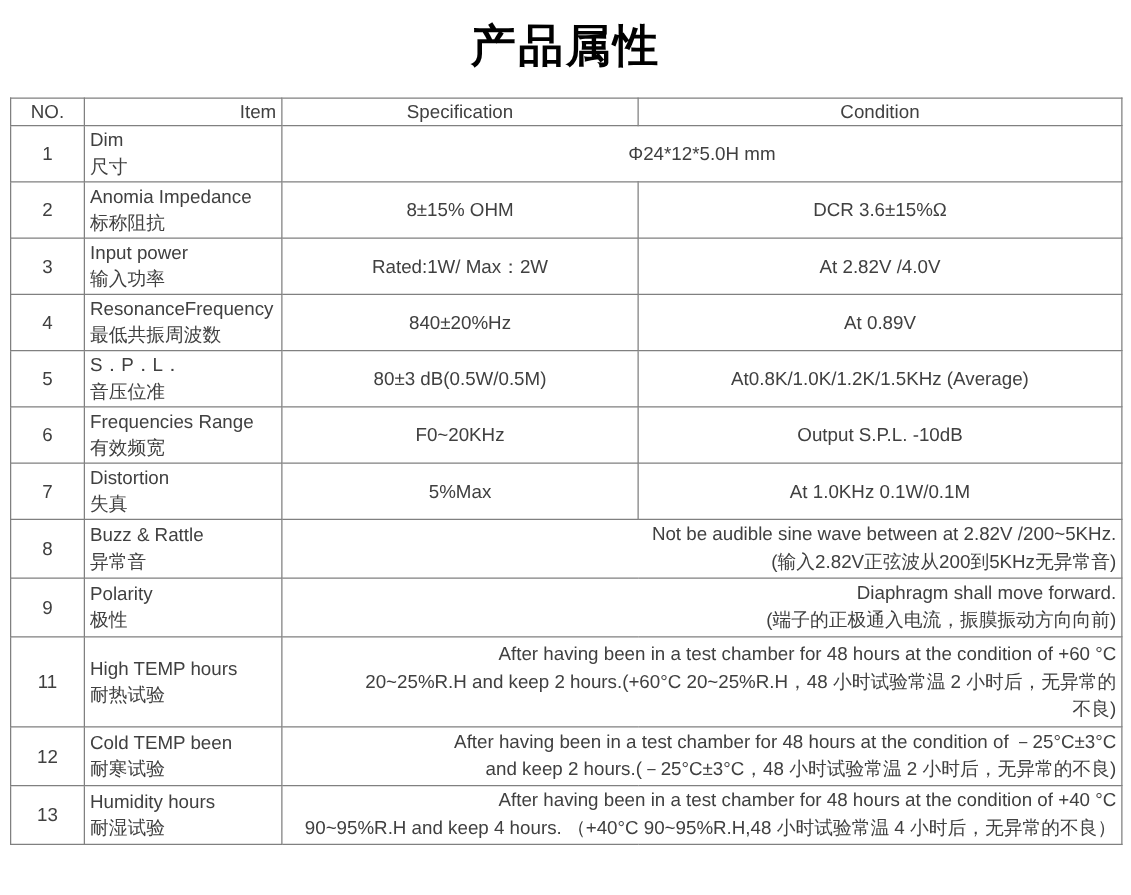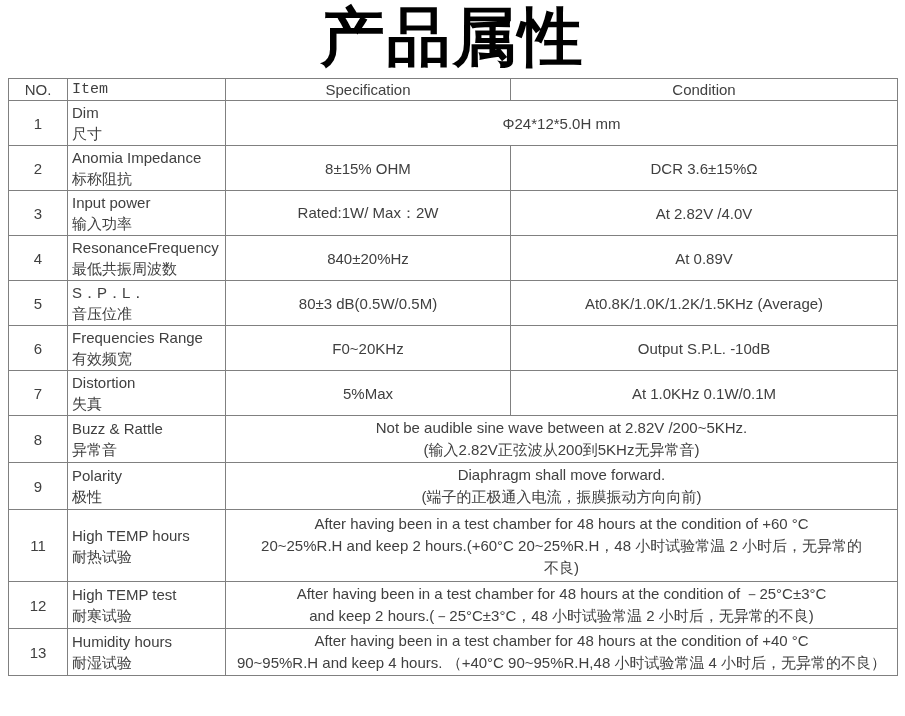--- a/index.html
+++ b/index.html
@@ -3,21 +3,21 @@
 <meta charset="utf-8">
 <style>
   html,body{margin:0;padding:0;background:#ffffff;}
   body{
     width:905px;height:716px;overflow:hidden;
     font-family:"Liberation Sans","DejaVu Sans",sans-serif;
     color:#404040;
   }
   .page-title{
     text-align:center;
-    font-size:64px;
+    font-size:36px;
     font-weight:bold;
     color:#000000;
     line-height:66px;
     margin:4px 0 8px 0;
     letter-spacing:2px;
   }
   table.spec{
     border-collapse:collapse;
     table-layout:fixed;
     margin-left:8px;
@@ -29,25 +29,25 @@
     font-weight:normal;
     padding:1px 4px;
     vertical-align:middle;
     overflow:hidden;
     white-space:nowrap;
   }
   tr.hrow{height:22px;padding-left:15px;}
   tr.r{height:44px;}
   tr.tall{height:72px;}
   .c{text-align:center;}
-  .l{text-align:center;}
+  .l{text-align:right;}
   td.item div{line-height:21px;}
   td.merged div{line-height:22px;}
   td.merged{padding-left:4px;}
-  th.item-h{text-align:left;font-family:Liberation Mono, monospace;}
+  th.item-h{text-align:right;}
 </style>
 </head>
 <body>
 
 <div class="page-title">产品属性</div>
 
 <table class="spec">
   <colgroup>
     <col style="width:59px">
       <col style="width:158px">
@@ -166,21 +166,21 @@
     <td class="l merged" colspan="2">
       <div>After having been in a test chamber for 48 hours at the condition of +60 °C</div>
       <div>20~25%R.H and keep 2 hours.(+60°C 20~25%R.H，48 小时试验常温 2 小时后，无异常的</div>
       <div>不良)</div>
     </td>
   </tr>
 
   <tr class="r">
     <td class="c">12</td>
     <td class="item">
-      <div>High TEMP test</div>
+      <div>Cold TEMP been</div>
       <div>耐寒试验</div>
     </td>
     <td class="l merged" colspan="2">
       <div>After having been in a test chamber for 48 hours at the condition of －25°C±3°C</div>
       <div>and keep 2 hours.(－25°C±3°C，48 小时试验常温 2 小时后，无异常的不良)</div>
     </td>
   </tr>
 
   <tr class="r">
     <td class="c">13</td>

